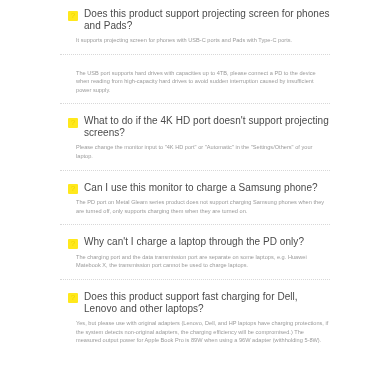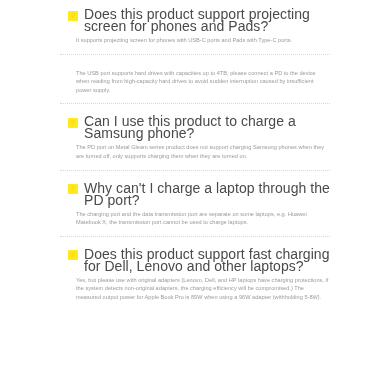--- a/index.html
+++ b/index.html
@@ -49,21 +49,21 @@
     left: 0;
     top: -1px;
     width: 10px;
     text-align: center;
     font-size: 8px;
     line-height: 11px;
     color: #f0d400;
     font-family: "Liberation Sans", sans-serif;
   }
   .q-text {
-    font-size: 14px;
+    font-size: 10px;
     line-height: 12px;
     color: #4a4a4a;
     letter-spacing: 0.05px;
     font-weight: 400;
     margin: 0;
     padding-top: 1px;
   }
   .faq-answer {
     font-size: 5.6px;
     line-height: 8.6px;
@@ -97,34 +97,42 @@
       <p class="faq-answer">It supports projecting screen for phones with USB-C ports and Pads with Type-C ports.</p>
       <div class="divider"></div>
     </div>
 
     <div class="faq-item">
       <p class="faq-answer">The USB port supports hard drives with capacities up to 4TB, please connect a PD to the device when reading from high-capacity hard drives to avoid sudden interruption caused by insufficient power supply.</p>
       <div class="divider"></div>
     </div>
 
 
+    <div class="faq-item">
+      <div class="faq-q-row">
+        <span class="q-icon"></span>
+        <p class="q-text">What to do if the 4K HD port doesn't support projecting screens?</p>
+      </div>
+      <p class="faq-answer">Please change the monitor input to "4K HD port" or "Automatic" in the "Settings/Others" of your laptop.</p>
+      <div class="divider"></div>
+    </div>
 
     <div class="faq-item">
       <div class="faq-q-row">
         <span class="q-icon"></span>
-        <p class="q-text">Can I use this product to charge a Samsung phone?</p>
+        <p class="q-text">Can I use this monitor to charge a Samsung phone?</p>
       </div>
       <p class="faq-answer">The PD port on Metal Gleam series product does not support charging Samsung phones when they are turned off, only supports charging them when they are turned on.</p>
       <div class="divider"></div>
     </div>
 
     <div class="faq-item">
       <div class="faq-q-row">
         <span class="q-icon"></span>
-        <p class="q-text">Why can't I charge a laptop through the PD port?</p>
+        <p class="q-text">Why can't I charge a laptop through the PD only?</p>
       </div>
       <p class="faq-answer">The charging port and the data transmission port are separate on some laptops, e.g. Huawei Matebook X, the transmission port cannot be used to charge laptops.</p>
       <div class="divider"></div>
     </div>
 
     <div class="faq-item">
       <div class="faq-q-row">
         <span class="q-icon"></span>
         <p class="q-text">Does this product support fast charging for Dell, Lenovo and other laptops?</p>
       </div>

